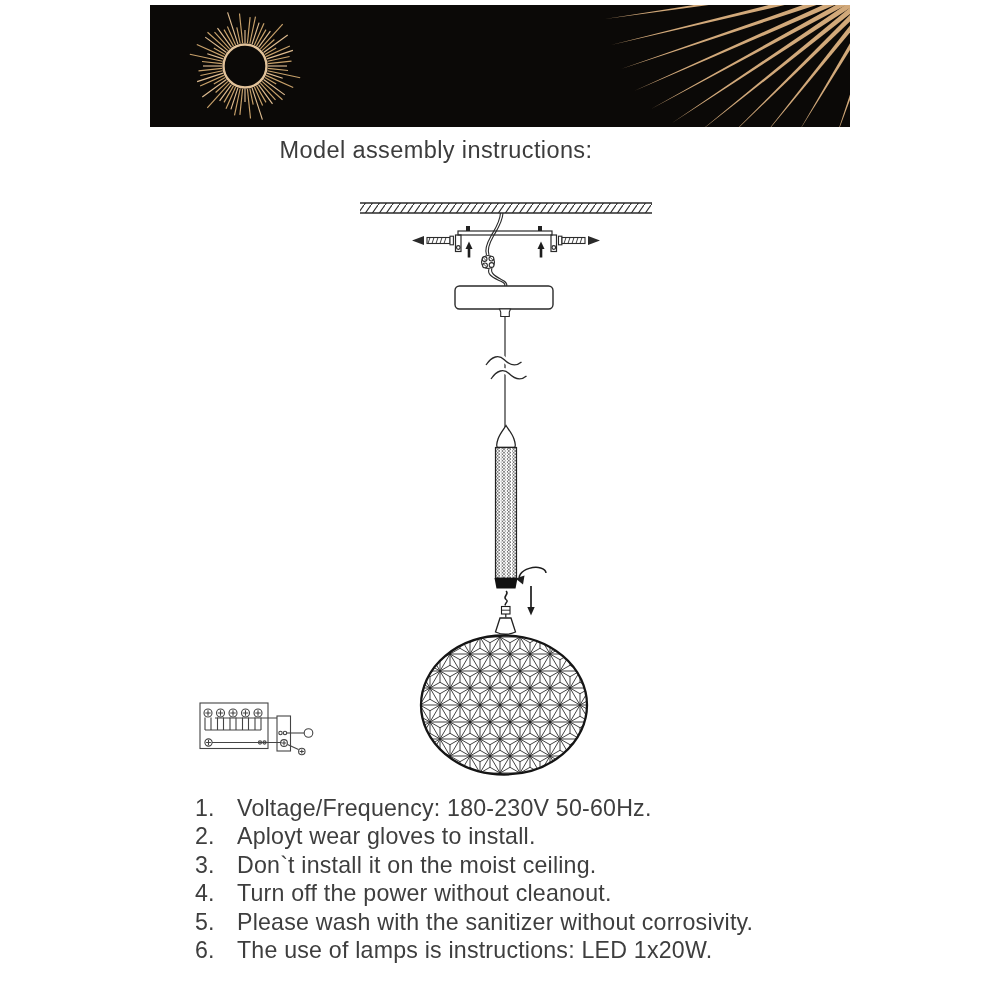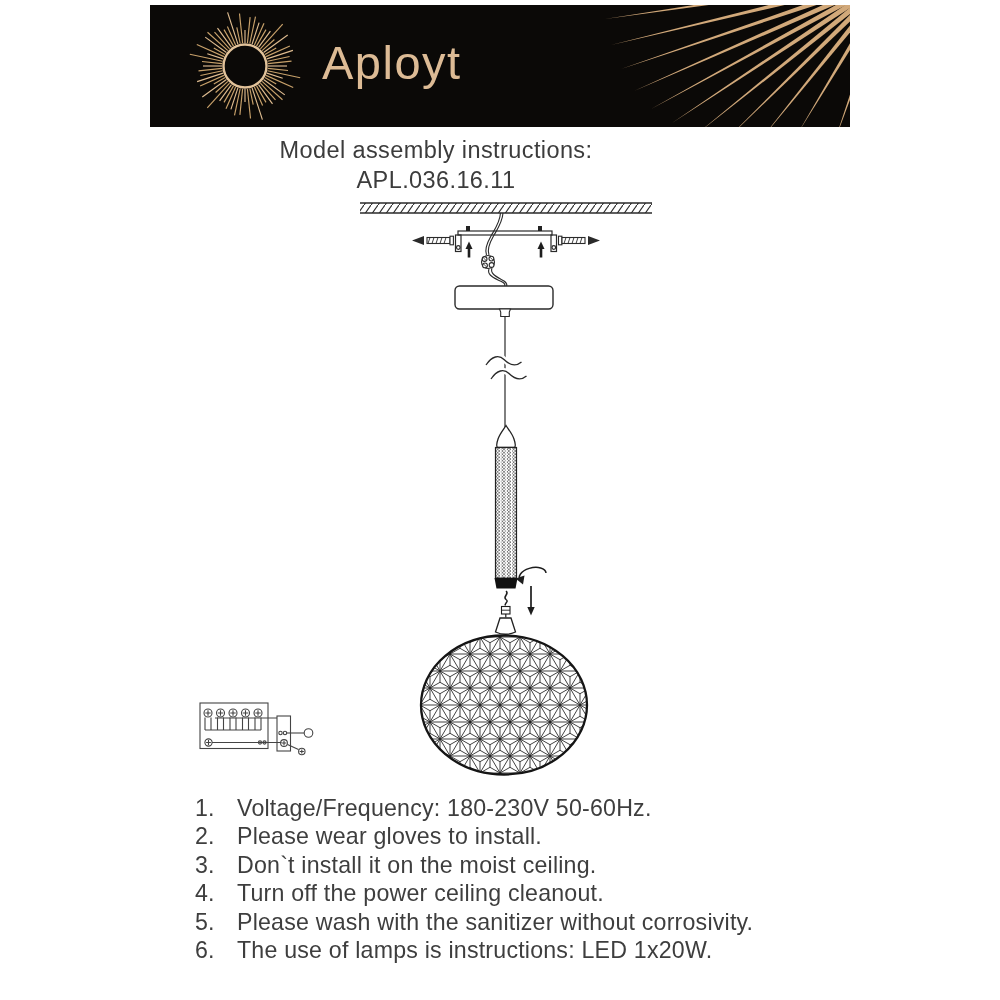--- a/index.html
+++ b/index.html
@@ -99,26 +99,24 @@
           <polygon points="501.0,104.0 740.5,-30.8 743.5,-25.2" fill="#d2a97a"></polygon>
           <polygon points="522.0,118.0 740.2,-30.7 743.8,-25.3" fill="#d2a97a"></polygon>
           <polygon points="548.0,128.0 740.0,-30.5 744.0,-25.5" fill="#d2a97a"></polygon>
           <polygon points="578.0,133.0 739.8,-30.3 744.2,-25.7" fill="#d2a97a"></polygon>
           <polygon points="612.0,133.0 739.5,-30.0 744.5,-26.0" fill="#d2a97a"></polygon>
           <polygon points="648.0,128.0 739.3,-29.7 744.7,-26.3" fill="#d2a97a"></polygon>
           <polygon points="684.0,138.0 739.0,-29.1 745.0,-26.9" fill="#d2a97a"></polygon>
           <polygon points="716.0,150.0 738.8,-28.5 745.2,-27.5" fill="#d2a97a"></polygon>
         </g>
     </svg>
-    <div class="brand-name">Aployt</div>
   </div>
 
   <div class="title-block">
     <div class="title-line">Model assembly instructions:</div>
-    <div class="title-line">APL.036.16.11</div>
   </div>
 
   <svg class="diagram" viewBox="0 0 1000 600">
     <defs>
       <pattern id="hatch" width="7" height="10" patternUnits="userSpaceOnUse">
         <line x1="0" y1="10" x2="7" y2="0" stroke="#2a2a2a" stroke-width="1.1"></line>
       </pattern>
       <pattern id="knurl" width="3.2" height="3.2" patternUnits="userSpaceOnUse">
         <path d="M0 0 L3.2 3.2 M3.2 0 L0 3.2" stroke="#3a3a3a" stroke-width="0.55"></path>
       </pattern>
@@ -276,29 +274,29 @@
     </g>
   </svg>
 
   <div class="instructions">
     <div class="inst-row">
       <span class="inst-num">1.</span>
       <span class="inst-text">Voltage/Frequency: 180-230V 50-60Hz.</span>
     </div>
     <div class="inst-row">
       <span class="inst-num">2.</span>
-      <span class="inst-text">Please wear gloves to install.</span>
+      <span class="inst-text">Aployt wear gloves to install.</span>
     </div>
     <div class="inst-row">
       <span class="inst-num">3.</span>
       <span class="inst-text">Don`t install it on the moist ceiling.</span>
     </div>
     <div class="inst-row">
       <span class="inst-num">4.</span>
-      <span class="inst-text">Turn off the power ceiling cleanout.</span>
+      <span class="inst-text">Turn off the power without cleanout.</span>
     </div>
     <div class="inst-row">
       <span class="inst-num">5.</span>
       <span class="inst-text">Please wash with the sanitizer without corrosivity.</span>
     </div>
     <div class="inst-row">
       <span class="inst-num">6.</span>
       <span class="inst-text">The use of lamps is instructions: LED 1x20W.</span>
     </div>
   </div>

